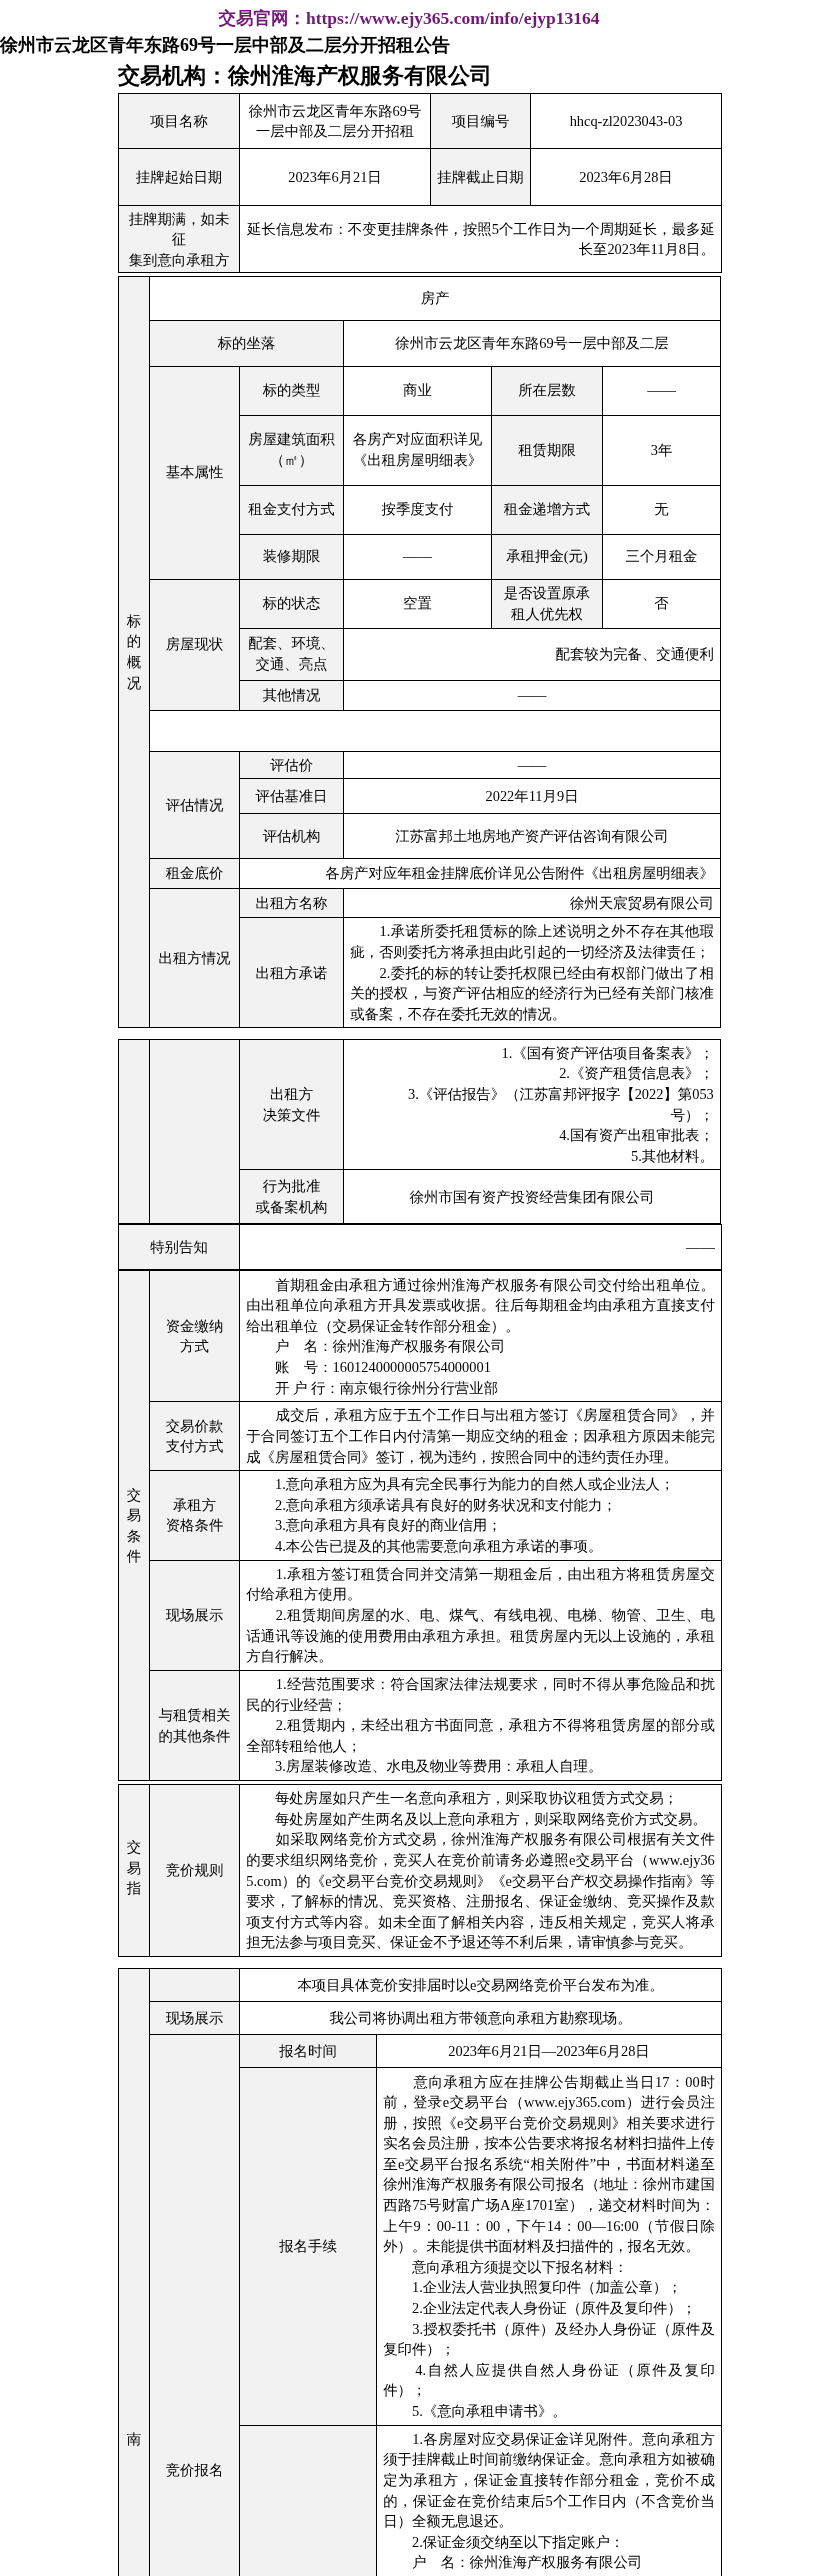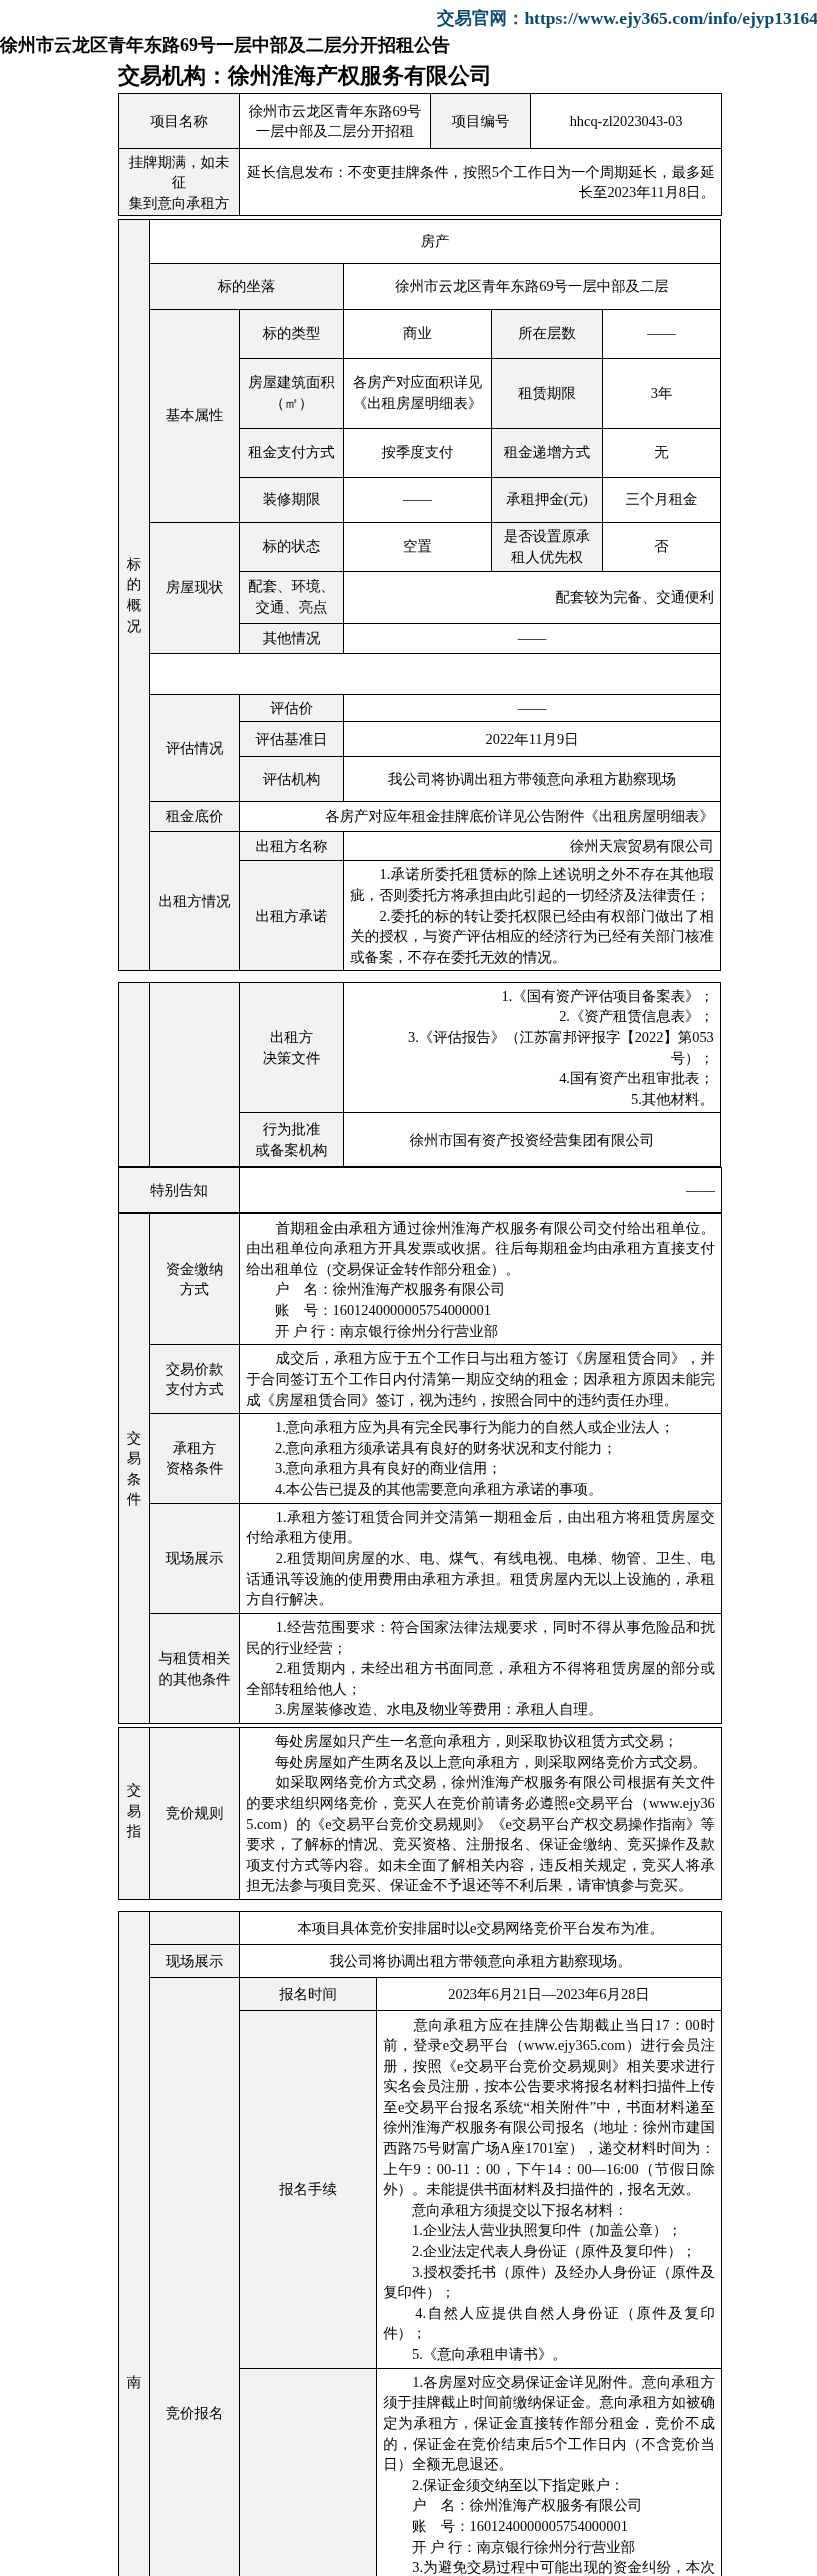--- a/index.html
+++ b/index.html
@@ -4,21 +4,21 @@
 <style>
   html,body{margin:0;padding:0;background:#ffffff;}
   body{
     width:818px;
     min-height:3553px;
     font-family:"Liberation Serif","DejaVu Serif",serif;
     color:#000;
   }
   .page{width:818px;padding-top:8.2px;}
   .hdr-red{
-    text-align:right;font-size:17.5px;font-weight:bold;color:#0c4a6e;
+    text-align:center;font-size:17.5px;font-weight:bold;color:#701a75;
     line-height:1.25;
   }
   .hdr-title{
     text-align:left;font-size:18px;font-weight:bold;color:#000;
     margin-top:4.1px;line-height:1.25;
   }
   .hdr-agency{
     font-size:22px;font-weight:bold;color:#000;
     margin:5.2px 0 4.1px 118px;line-height:1.25;
   }
@@ -68,20 +68,26 @@
         <col style="width:191px">
       </colgroup>
     <tbody>
         <tr style="height:55px">
       <td class="lbl">项目名称</td>
       <td class="ct center">徐州市云龙区青年东路69号
 一层中部及二层分开招租</td>
       <td class="lbl">项目编号</td>
       <td class="ct center">hhcq-zl2023043-03</td>
     </tr>
+    <tr style="height:57px">
+      <td class="lbl">挂牌起始日期</td>
+      <td class="ct center">2023年6月21日</td>
+      <td class="lbl">挂牌截止日期</td>
+      <td class="ct center">2023年6月28日</td>
+    </tr>
     <tr style="height:53px">
       <td class="lbl">挂牌期满，如未征
 集到意向承租方</td>
       <td class="ct left" colspan="3">延长信息发布：不变更挂牌条件，按照5个工作日为一个周期延长，最多延长至2023年11月8日。</td>
     </tr>
   </tbody>
     </table>
 
   <div class="gap4"></div>
 
@@ -157,21 +163,21 @@
       <td class="lbl" rowspan="3">评估情况</td>
       <td class="lbl">评估价</td>
       <td class="ct center" colspan="3">——</td>
     </tr>
     <tr style="height:35px">
       <td class="lbl">评估基准日</td>
       <td class="ct center" colspan="3">2022年11月9日</td>
     </tr>
     <tr style="height:45px">
       <td class="lbl">评估机构</td>
-      <td class="ct center" colspan="3">我公司将协调出租方带领意向承租方勘察现场</td>
+      <td class="ct center" colspan="3">江苏富邦土地房地产资产评估咨询有限公司</td>
     </tr>
     <tr style="height:30px">
       <td class="lbl">租金底价</td>
       <td class="ct left" colspan="4">各房产对应年租金挂牌底价详见公告附件《出租房屋明细表》</td>
     </tr>
     <tr style="height:29px">
       <td class="lbl" rowspan="2">出租方情况</td>
       <td class="lbl">出租方名称</td>
       <td class="ct left" colspan="3">徐州天宸贸易有限公司</td>
     </tr>

